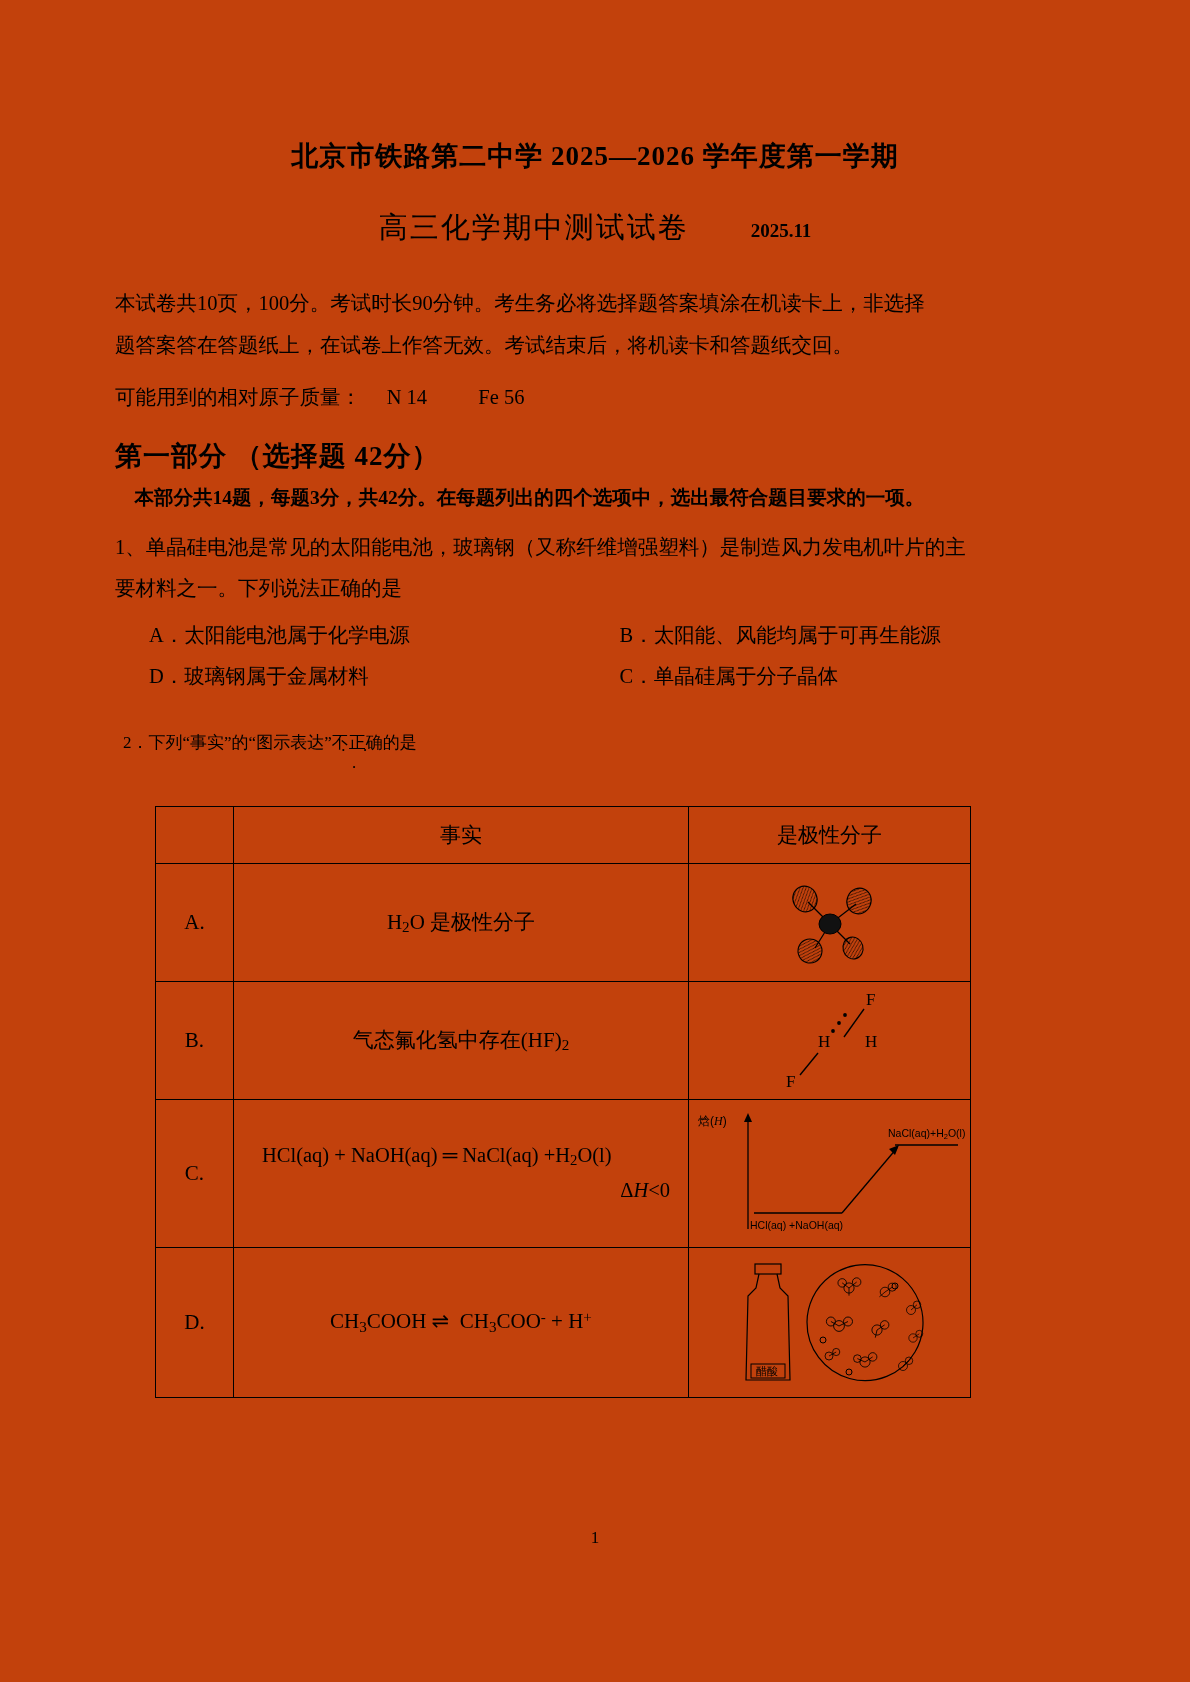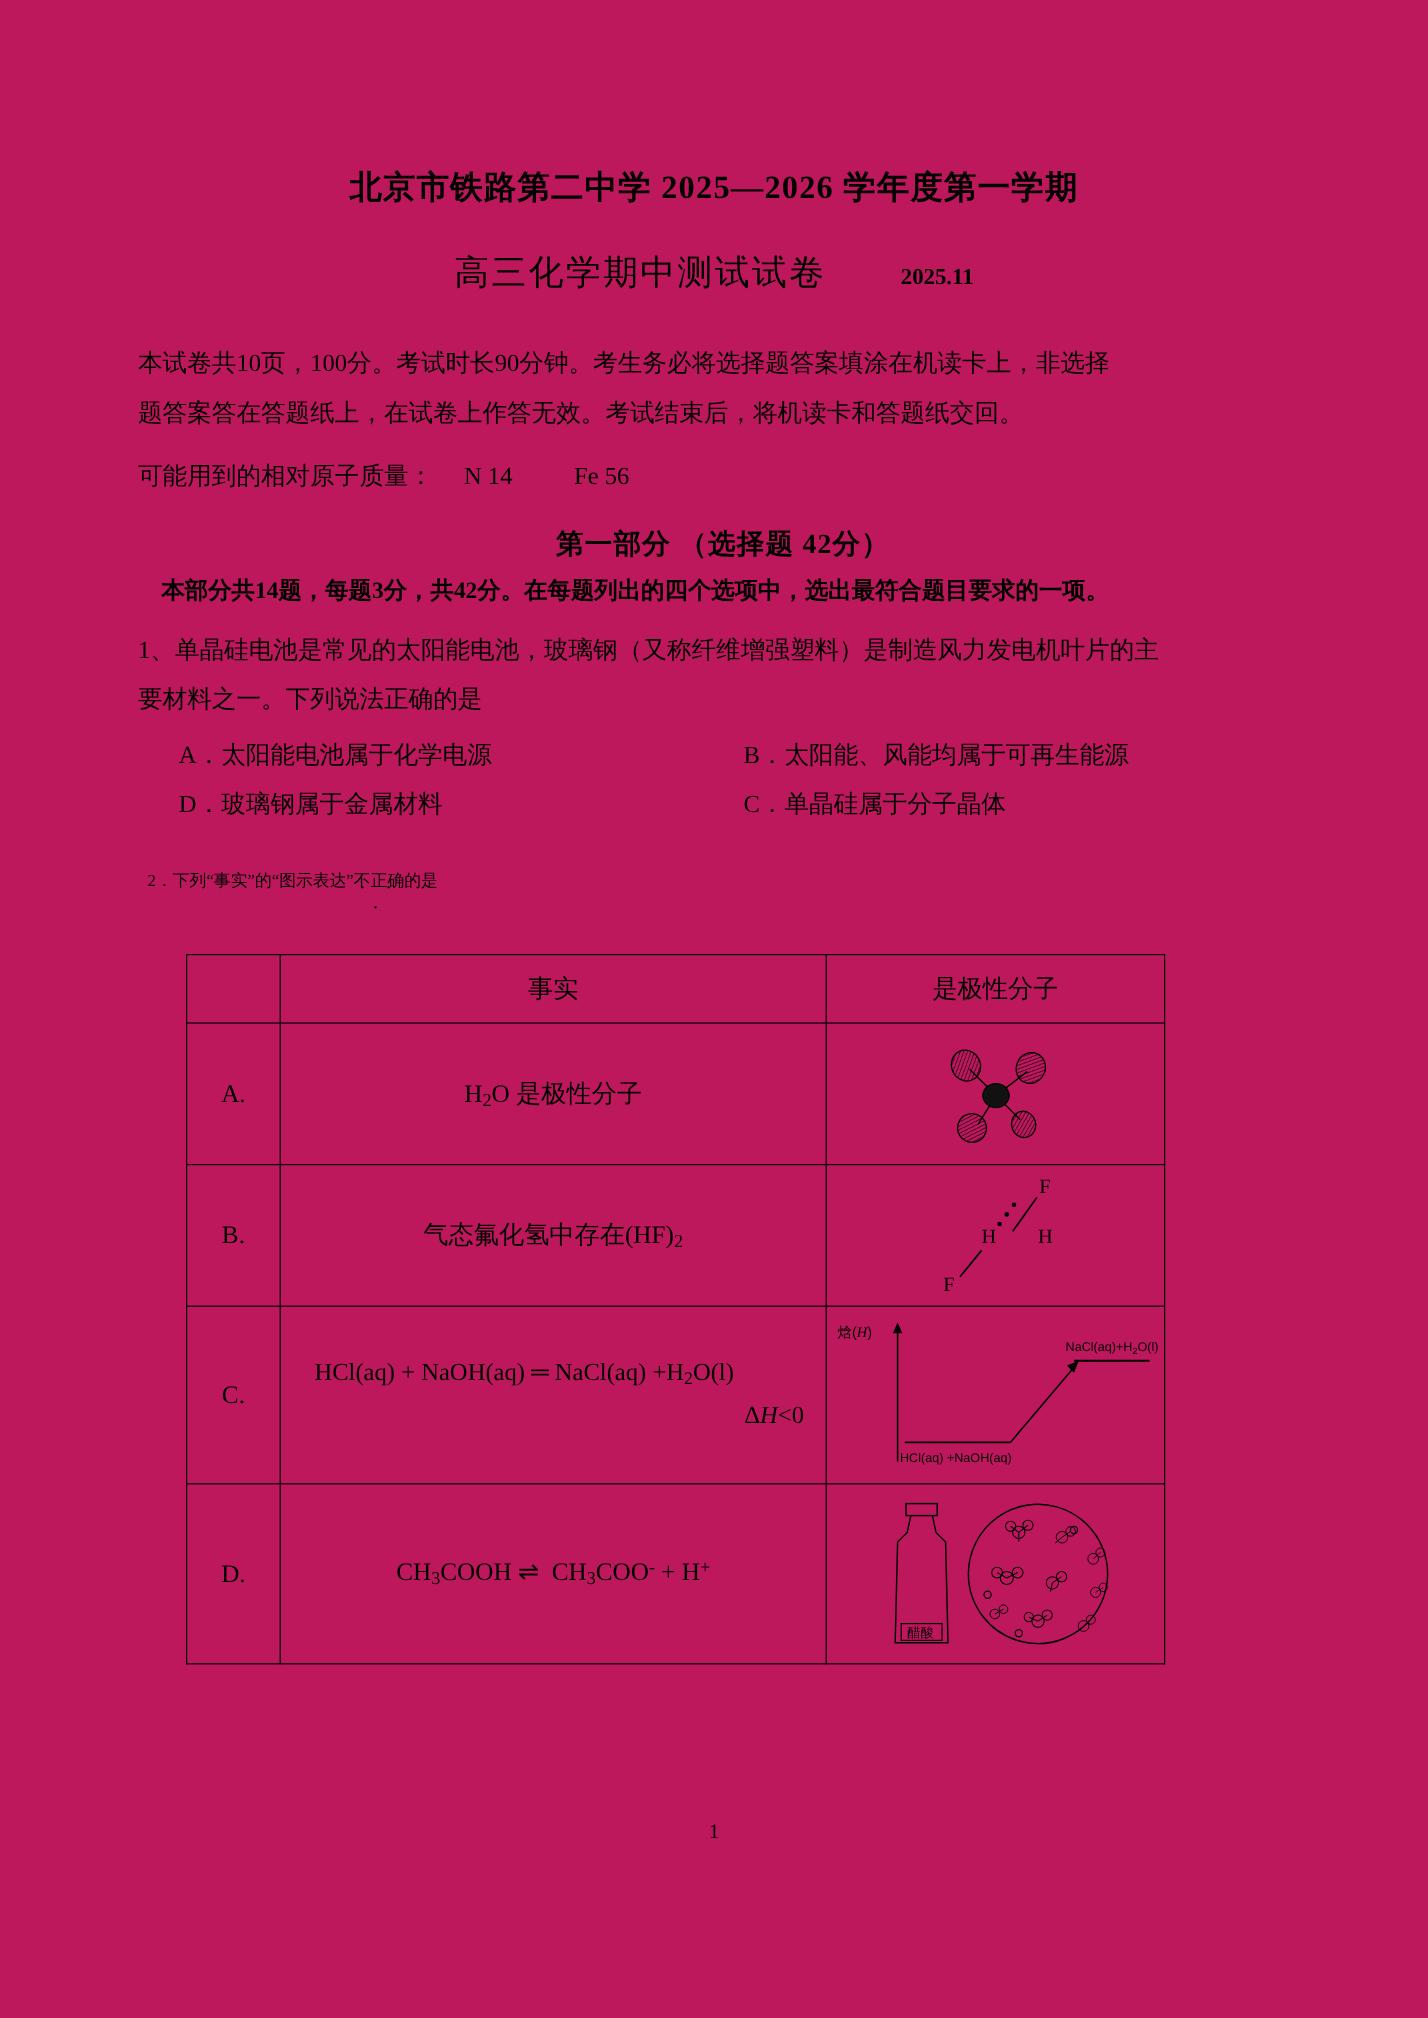--- a/index.html
+++ b/index.html
@@ -9,21 +9,21 @@
     background:#ffffff;
     font-family:"Liberation Serif","DejaVu Serif",serif;
     color:#000000;
   }
   .page{
     position:relative;
     width:1190px;
     min-height:1682px;
     box-sizing:border-box;
     padding:0;
-    background:#be185d;
+    background:#c2410c;
   }
 
   
   .title-main{
     text-align:center;
     font-size:27px;
     font-weight:bold;
     letter-spacing:1px;
     padding-top:140px;
     line-height:1.25;
@@ -63,22 +63,21 @@
   .intro{
     margin-top:34px;
   }
   .atomic{
     margin-top:10px;
     font-size:20.5px;
     line-height:2.05;
     white-space:pre;
   }
   .part-head{
-    text-align:center;
-    font-size:23px;
+    font-size:27px;
     font-weight:bold;
     margin-top:18px;
     letter-spacing:1px;
   }
   .part-desc{
     font-size:19.5px;
     font-weight:bold;
     line-height:2.0;
     text-indent:1em;
     margin-top:4px;
@@ -99,21 +98,21 @@
     line-height:2.0;
   }
   .opt{
     width:50%;
     box-sizing:border-box;
   }
   .opt .lbl{ font-family:"Liberation Serif",serif; }
 
   .q2{
     margin-top:30px;
-    font-size:14px;
+    font-size:17px;
     line-height:1.9;
     padding-left:8px;
   }
   .emph-dot{
     position:relative;
     display:inline-block;
   }
   .emph-dot::after{
     content:"· · ·";
     position:absolute;

